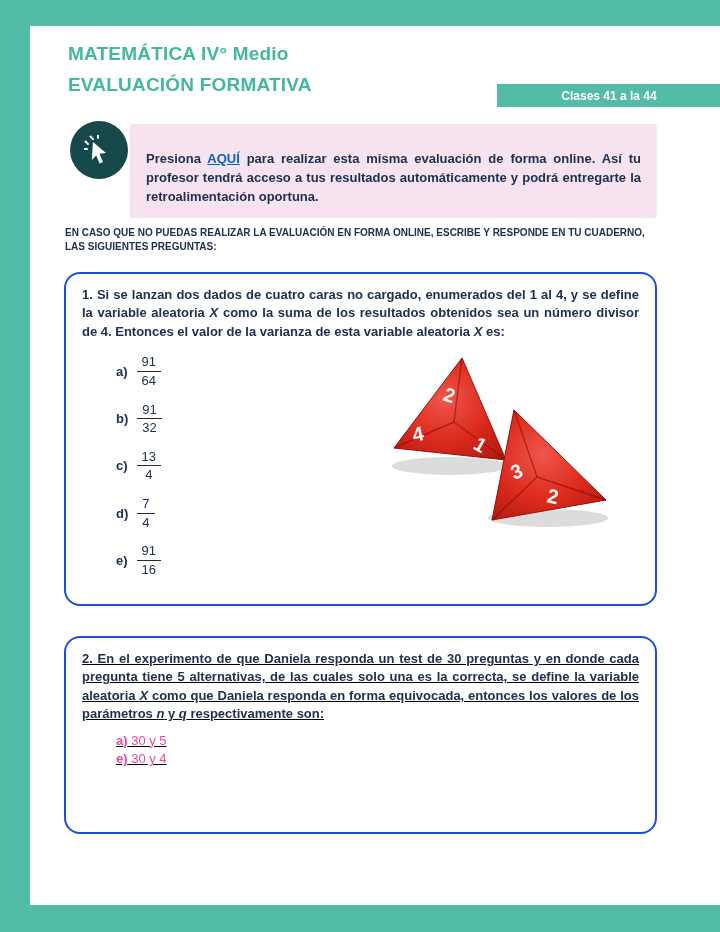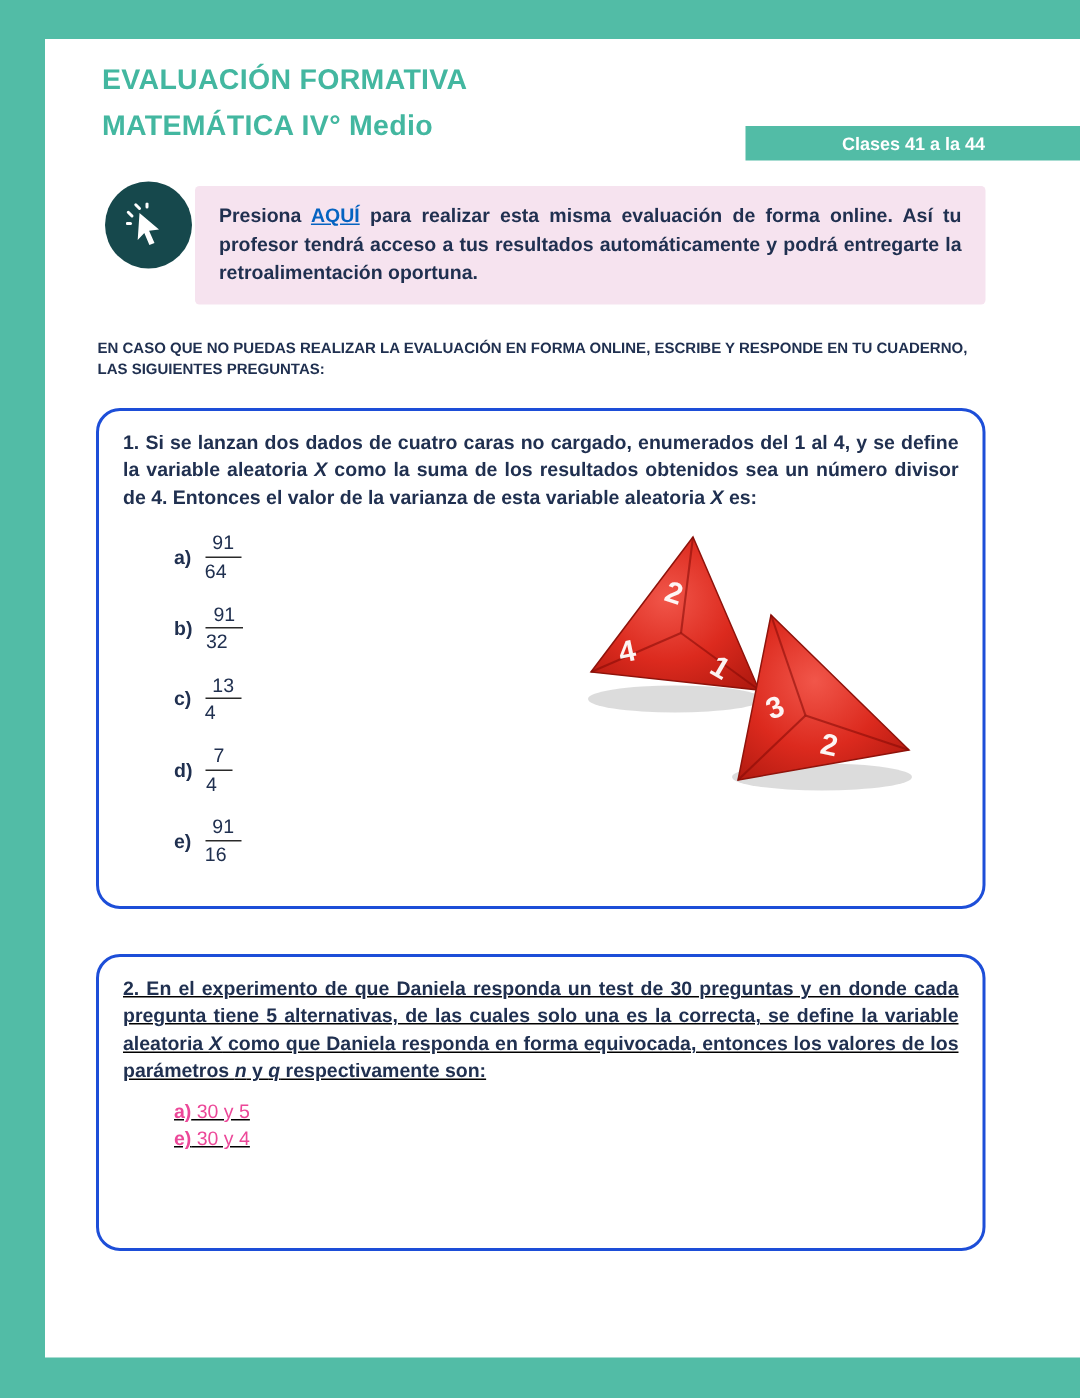--- a/index.html
+++ b/index.html
@@ -16,39 +16,39 @@
   .header { position:absolute; left:68px; top:38px; }
   .header .title { font-size:19px; font-weight:700; color:#43B7A0; line-height:31px; letter-spacing:.2px; }
   .classes-badge { position:absolute; left:497px; top:84px; width:224px; height:23px; background:#52BCA6;
                    color:#ffffff; font-size:12px; font-weight:700; display:flex; align-items:center; justify-content:center; }
 
   
   .callout-icon { position:absolute; left:70px; top:121px; width:58px; height:58px; border-radius:50%;
                   background:#16484C; display:flex; align-items:center; justify-content:center; z-index:2; }
   .callout-box { position:absolute; left:130px; top:124px; width:527px; min-height:78px; background:#F6E3EF;
                  border-radius:3px; padding:11px 16px; }
-  .callout-box p { font-size:13px; font-weight:700; color:#203050; line-height:1.45; text-align:justify; }
+  .callout-box p { font-size:13px; font-weight:700; color:#203050; line-height:1.45; text-align:justify;margin-top:15px; }
   .callout-box a { color:#0563C1; text-decoration:underline; cursor:pointer; }
 
   .instructions { position:absolute; left:65px; top:226px; width:592px; font-size:10px; font-weight:700;
                   color:#203050; line-height:1.4; }
 
   
   .qbox { position:absolute; left:64px; width:593px; border:2px solid #1d4ed8; border-radius:16px;
           padding:12px 16px; background:#ffffff; }
   .q1 { top:272px; height:334px; }
   .q2 { top:636px; height:198px;text-decoration:underline; }
   .q-text { font-size:13px; font-weight:700; color:#203050; line-height:1.42; text-align:justify; }
   .q-text .it { font-style:italic; }
 
   
   .options-frac { margin:13px 0 0 34px; display:flex; flex-direction:column; gap:13px; }
   .opt { display:flex; align-items:center; gap:9px; font-size:13px; color:#203050; }
   .opt-label { font-weight:700; }
-  .frac { display:inline-block; text-align:left; font-weight:400; line-height:1.2; }
+  .frac { display:inline-block; text-align:center; font-weight:400; line-height:1.2; }
   .frac .num { display:block; padding:0 5px 1px; border-bottom:1.4px solid #2a2a2a; }
   .frac .den { display:block; padding-top:1px; }
 
   
   .dice-wrap { position:absolute; left:318px; top:76px; width:234px; height:190px; }
 
   
   .options-list { margin:8px 0 0 34px; display:flex; flex-direction:column; }
   .opt2 { font-size:13px; color:#ec4899; line-height:18.5px; }
   .opt2 .opt-val { font-weight:400; }
@@ -56,22 +56,22 @@
 </head>
 <body>
 
 <div class="page">
 
   <div class="bar-top"></div>
   <div class="bar-left"></div>
   <div class="bar-bottom"></div>
 
   <div class="header">
+    <div class="title">MATEMÁTICA IV° Medio</div>
     <div class="title">EVALUACIÓN FORMATIVA</div>
-    <div class="title">MATEMÁTICA IV° Medio</div>
   </div>
 
   <div class="classes-badge">Clases 41 a la 44</div>
 
   <div class="callout-icon">
     <svg width="30" height="30" viewBox="0 0 30 30">
       <g stroke="#ffffff" stroke-width="2" stroke-linecap="round">
         <line x1="4" y1="9" x2="1.5" y2="6.5"></line>
         <line x1="9" y1="4" x2="6.5" y2="1.5"></line>
         <line x1="3" y1="14" x2="0.8" y2="14"></line>

